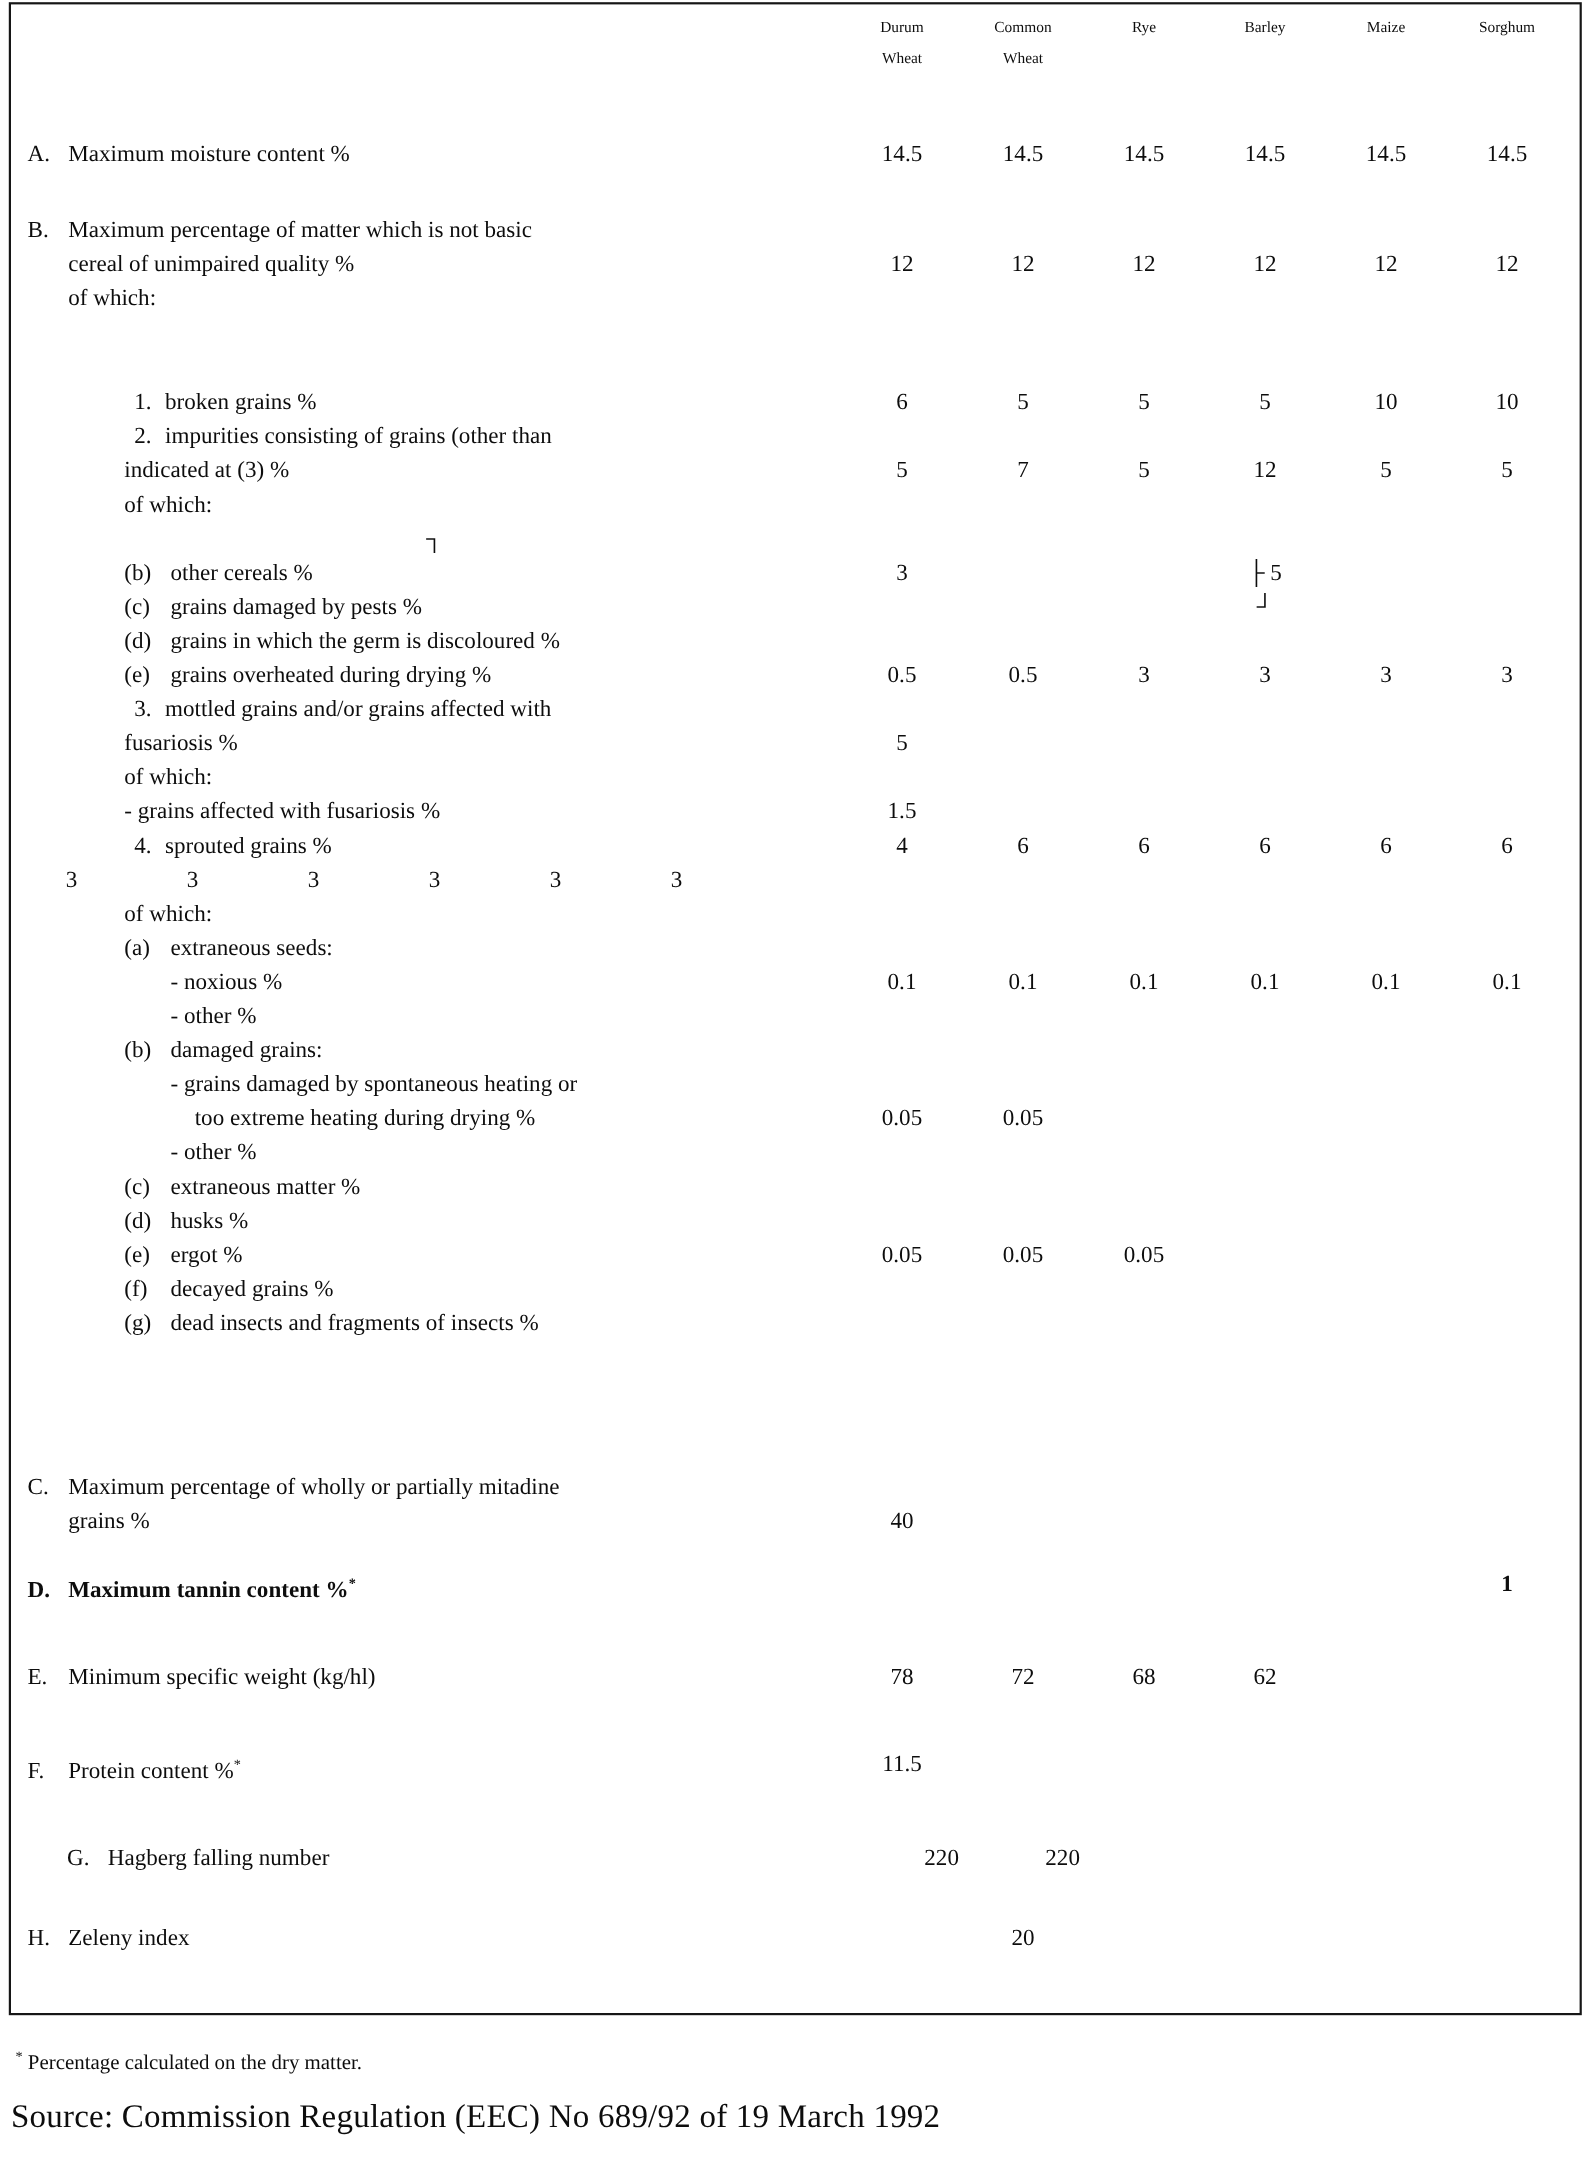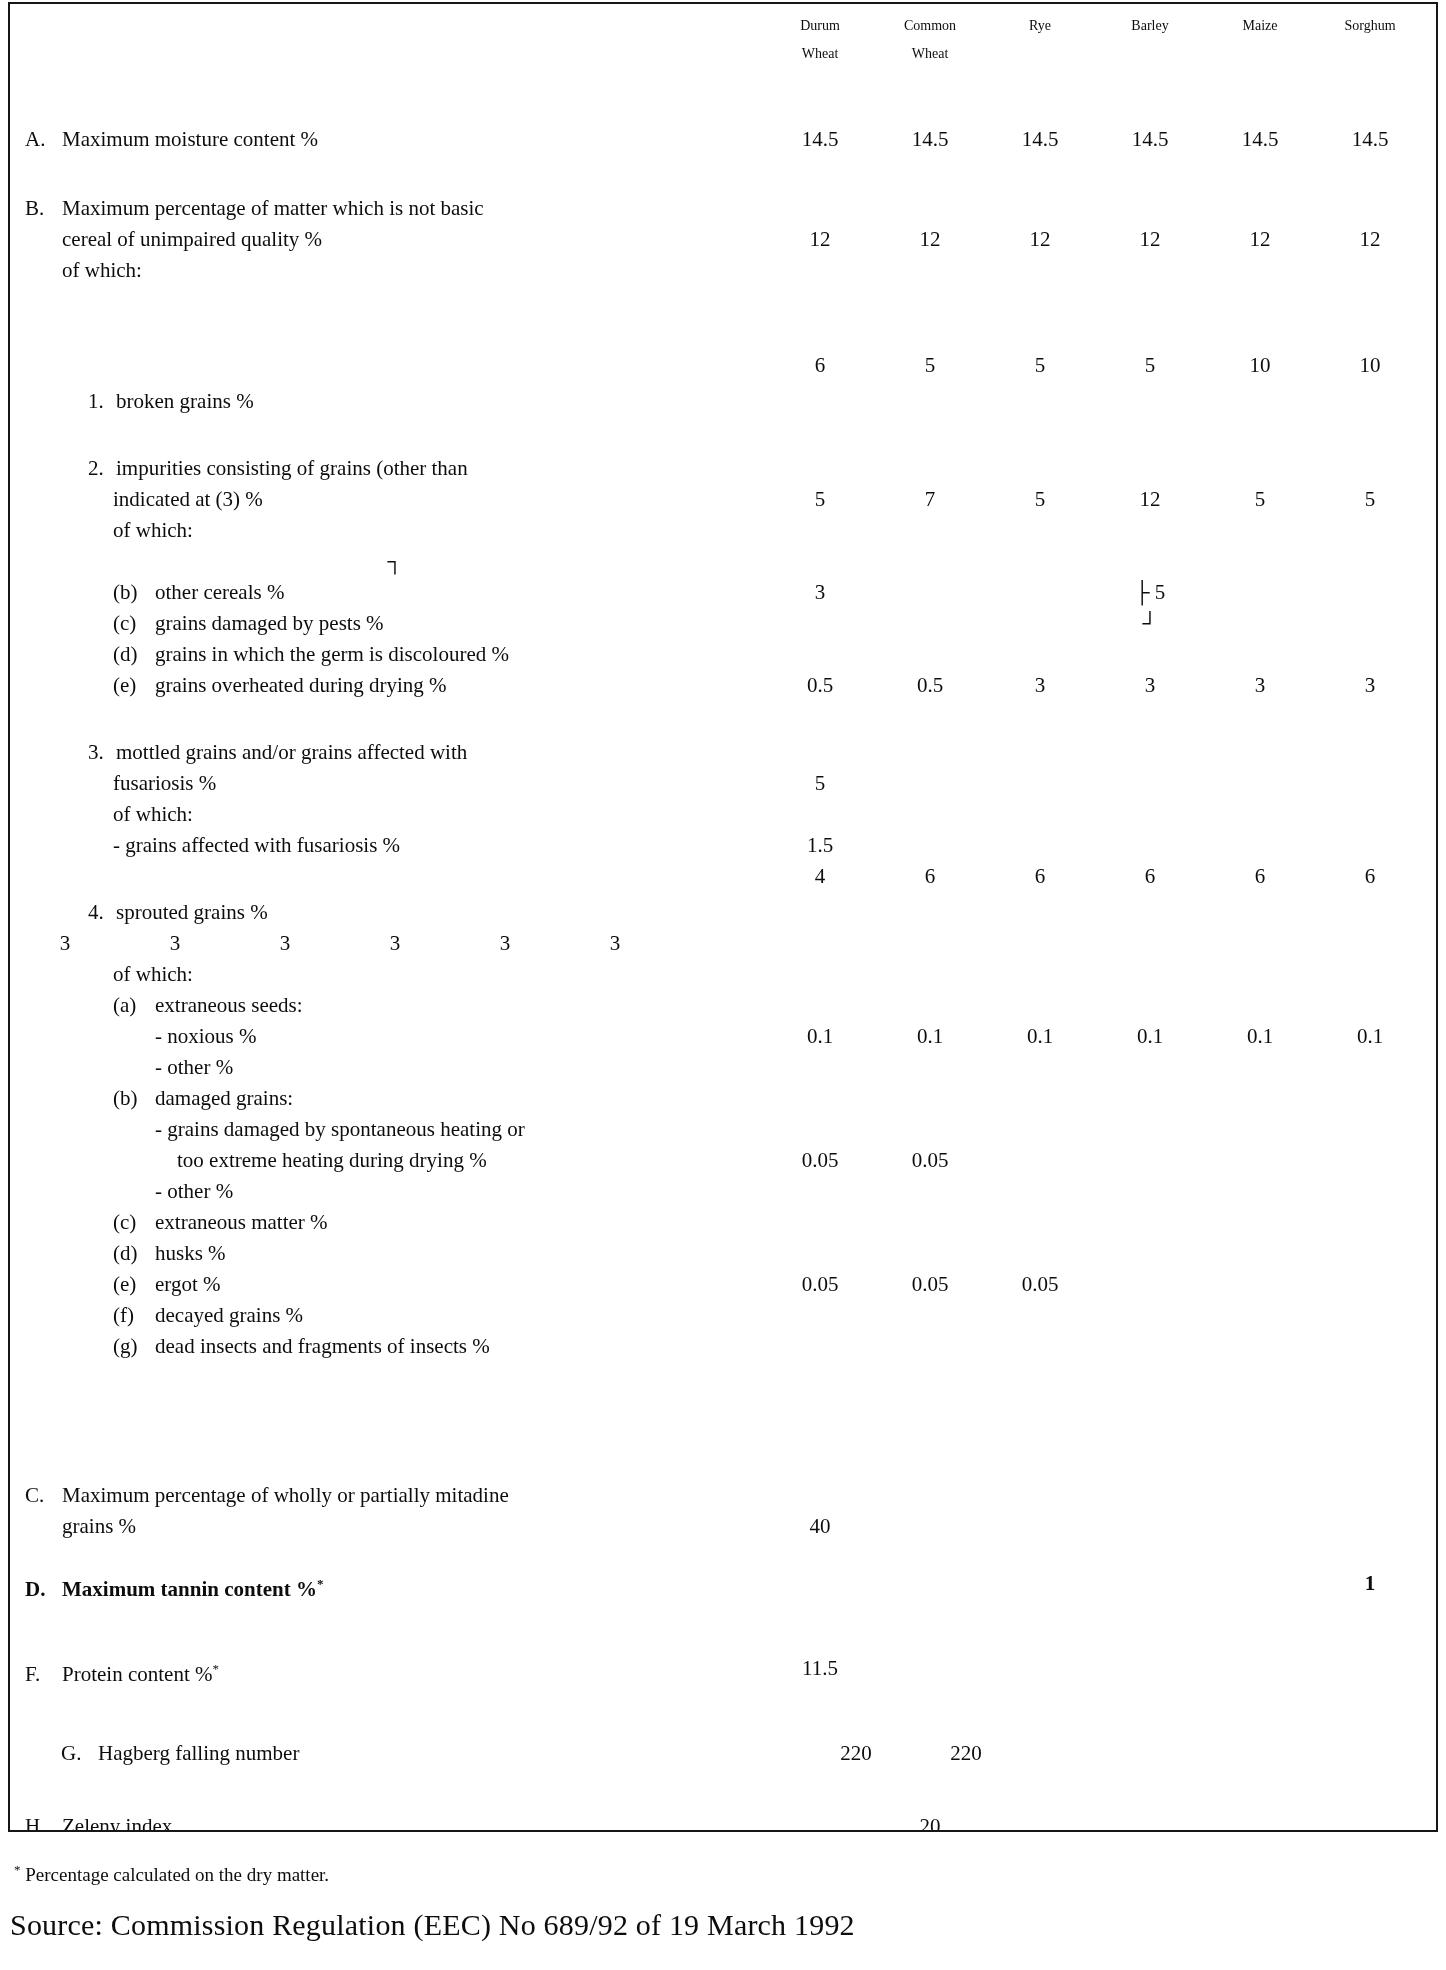--- a/index.html
+++ b/index.html
@@ -11,21 +11,21 @@
   }
   .frame{
     position:absolute;left:8px;top:2px;width:1430px;height:1830px;
     border:2px solid #161616;box-sizing:border-box;overflow:hidden;
   }
   .hdr{display:flex;padding-top:8px;}
   .row{display:flex;line-height:31px;font-size:21px;}
   .label{box-sizing:border-box;width:755px;flex:none;white-space:nowrap;}
   .i0{padding-left:15px;}
   .i1{padding-left:52px;}
-  .i2{padding-left:78px;margin-top:36px;}
+  .i2{padding-left:112px;}
   .i3{padding-left:103px;}
   .i4{padding-left:145px;}
   .i5{padding-left:167px;}
   .prefix{display:inline-block;}
   .i0 .prefix{width:37px;}
   .i2 .prefix{width:28px;}
   .i3 .prefix{width:42px;}
   .cell{
     width:110px;flex:none;text-align:center;
     font-family:"Liberation Serif","DejaVu Sans",serif;
@@ -381,20 +381,29 @@
       <div class="row" style="margin-top: 26px; font-weight: bold;">
         <div class="label i0"><span class="prefix">D.</span><span>Maximum tannin content %</span><sup>*</sup></div>
         <div class="cell"></div>
         <div class="cell"></div>
         <div class="cell"></div>
         <div class="cell"></div>
         <div class="cell"></div>
         <div class="cell">1</div>
       </div>
       <div class="row" style="margin-top: 48px;">
+        <div class="label i0"><span class="prefix">E.</span><span>Minimum specific weight (kg/hl)</span></div>
+        <div class="cell">78</div>
+        <div class="cell">72</div>
+        <div class="cell">68</div>
+        <div class="cell">62</div>
+        <div class="cell"></div>
+        <div class="cell"></div>
+      </div>
+      <div class="row" style="margin-top: 48px;">
         <div class="label i0"><span class="prefix">F.</span><span>Protein content %</span><sup>*</sup></div>
         <div class="cell">11.5</div>
         <div class="cell"></div>
         <div class="cell"></div>
         <div class="cell"></div>
         <div class="cell"></div>
         <div class="cell"></div>
       </div>
       <div class="row" style="margin-top: 48px; padding-left: 36px;">
         <div class="label i0"><span class="prefix">G.</span><span>Hagberg falling number</span></div>

